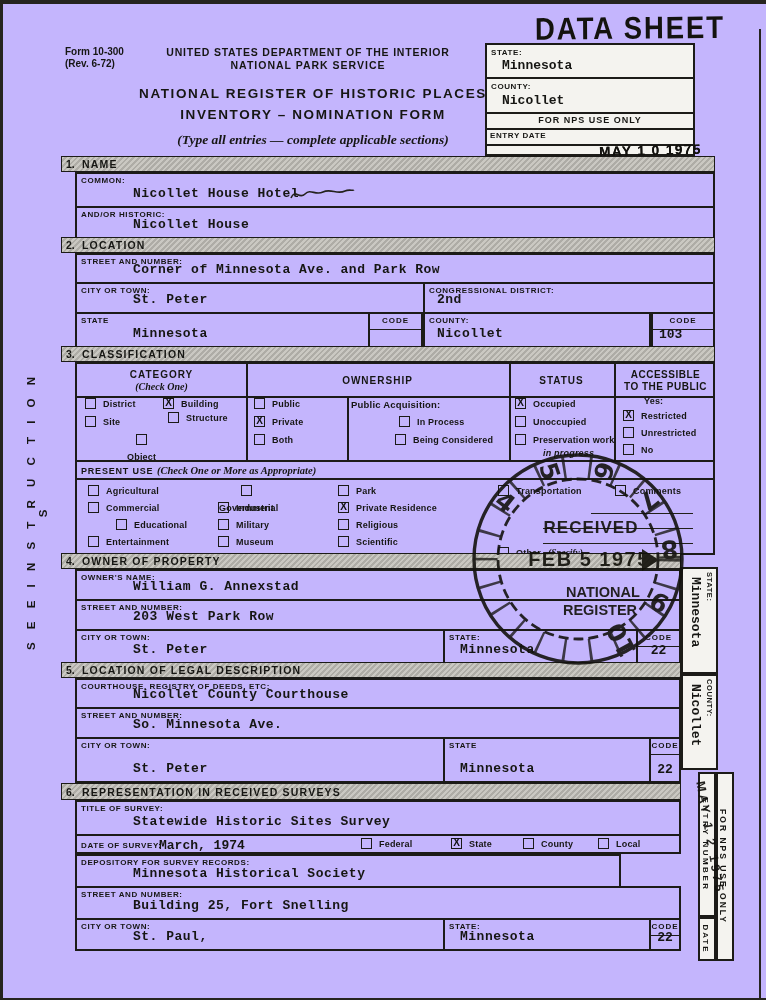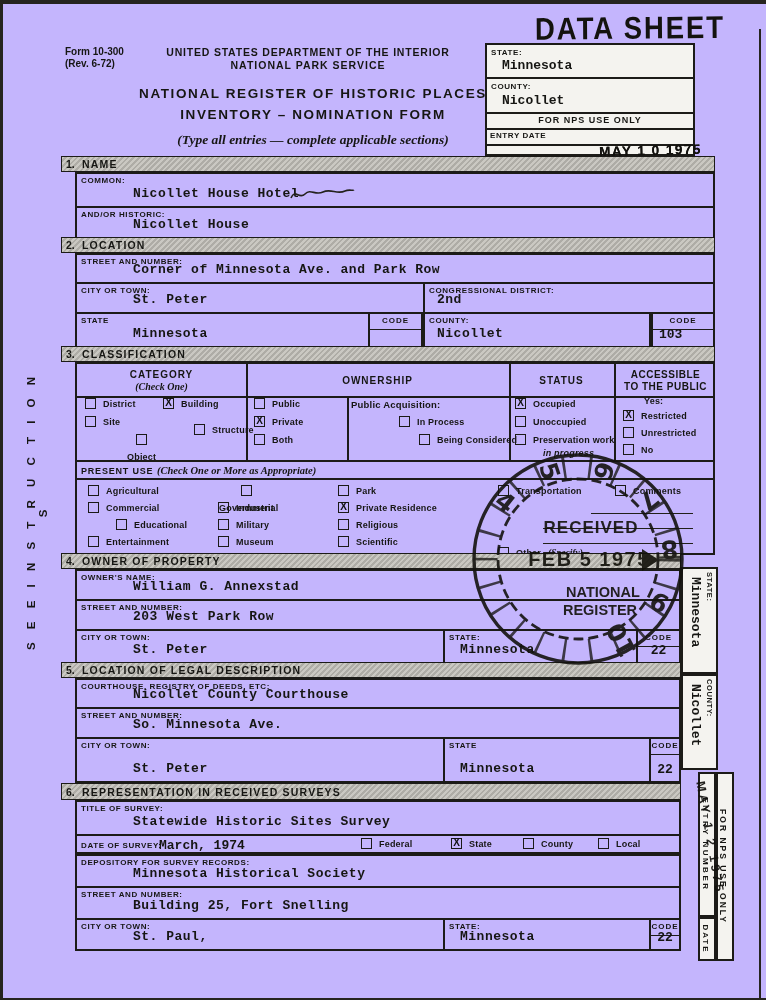--- a/index.html
+++ b/index.html
@@ -150,21 +150,21 @@
       <span class="cbl">District</span>
     </div>
   <div class="cbi" style="left:160px;top:394px;">
       <span class="cb checked"></span>
       <span class="cbl">Building</span>
     </div>
   <div class="cbi" style="left:82px;top:412px;">
       <span class="cb"></span>
       <span class="cbl">Site</span>
     </div>
-  <div class="cbi" style="left:165px;top:420px;margin-left:26px;">
+  <div class="cbi" style="left:165px;top:408px;">
       <span class="cb"></span>
       <span class="cbl">Structure</span>
     </div>
   <div class="cbi" style="left:124px;top:430px;flex-direction:column;">
       <span class="cb"></span>
       <span class="cbl">Object</span>
     </div>
 
   <div class="cbi" style="left:251px;top:394px;">
       <span class="cb"></span>
@@ -176,21 +176,21 @@
     </div>
   <div class="cbi" style="left:251px;top:430px;">
       <span class="cb"></span>
       <span class="cbl">Both</span>
     </div>
   <div class="abs cbl" style="left:348px;top:395px;font-size:9.5px;">Public Acquisition:</div>
   <div class="cbi" style="left:396px;top:412px;">
       <span class="cb"></span>
       <span class="cbl">In Process</span>
     </div>
-  <div class="cbi" style="left:416px;top:430px;">
+  <div class="cbi" style="left:392px;top:430px;">
       <span class="cb"></span>
       <span class="cbl">Being Considered</span>
     </div>
 
   <div class="cbi" style="left:512px;top:394px;">
       <span class="cb checked"></span>
       <span class="cbl">Occupied</span>
     </div>
   <div class="cbi" style="left:512px;top:412px;">
       <span class="cb"></span>
@@ -359,21 +359,21 @@
       <span class="cbl">State</span>
     </div>
   <div class="cbi" style="left:520px;top:834px;">
       <span class="cb"></span>
       <span class="cbl">County</span>
     </div>
   <div class="cbi" style="left:595px;top:834px;">
       <span class="cb"></span>
       <span class="cbl">Local</span>
     </div>
-  <div class="cell" style="left:72px;top:850px;width:606px;height:34px;">
+  <div class="cell" style="left:72px;top:850px;width:546px;height:34px;">
     <div class="lbl">DEPOSITORY FOR SURVEY RECORDS:</div>
     <div class="val">Minnesota Historical Society</div>
   </div>
   <div class="cell" style="left:72px;top:882px;width:606px;height:34px;">
     <div class="lbl">STREET AND NUMBER:</div>
     <div class="val">Building 25, Fort Snelling</div>
   </div>
   <div class="cell" style="left:72px;top:914px;width:370px;height:33px;">
     <div class="lbl">CITY OR TOWN:</div>
     <div class="val">St. Paul,</div>

